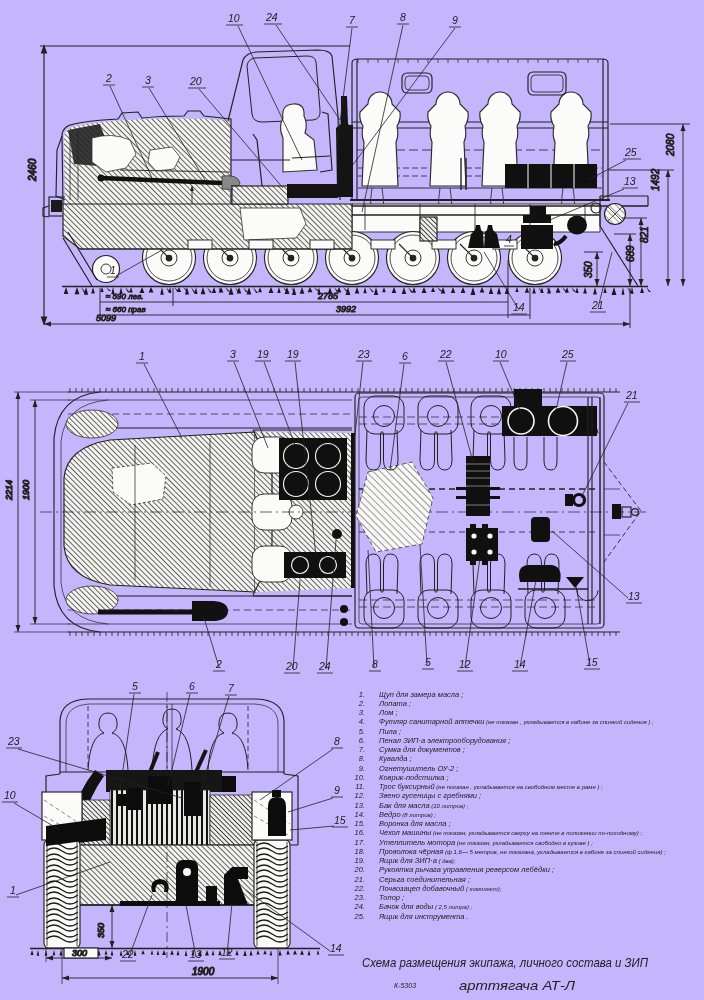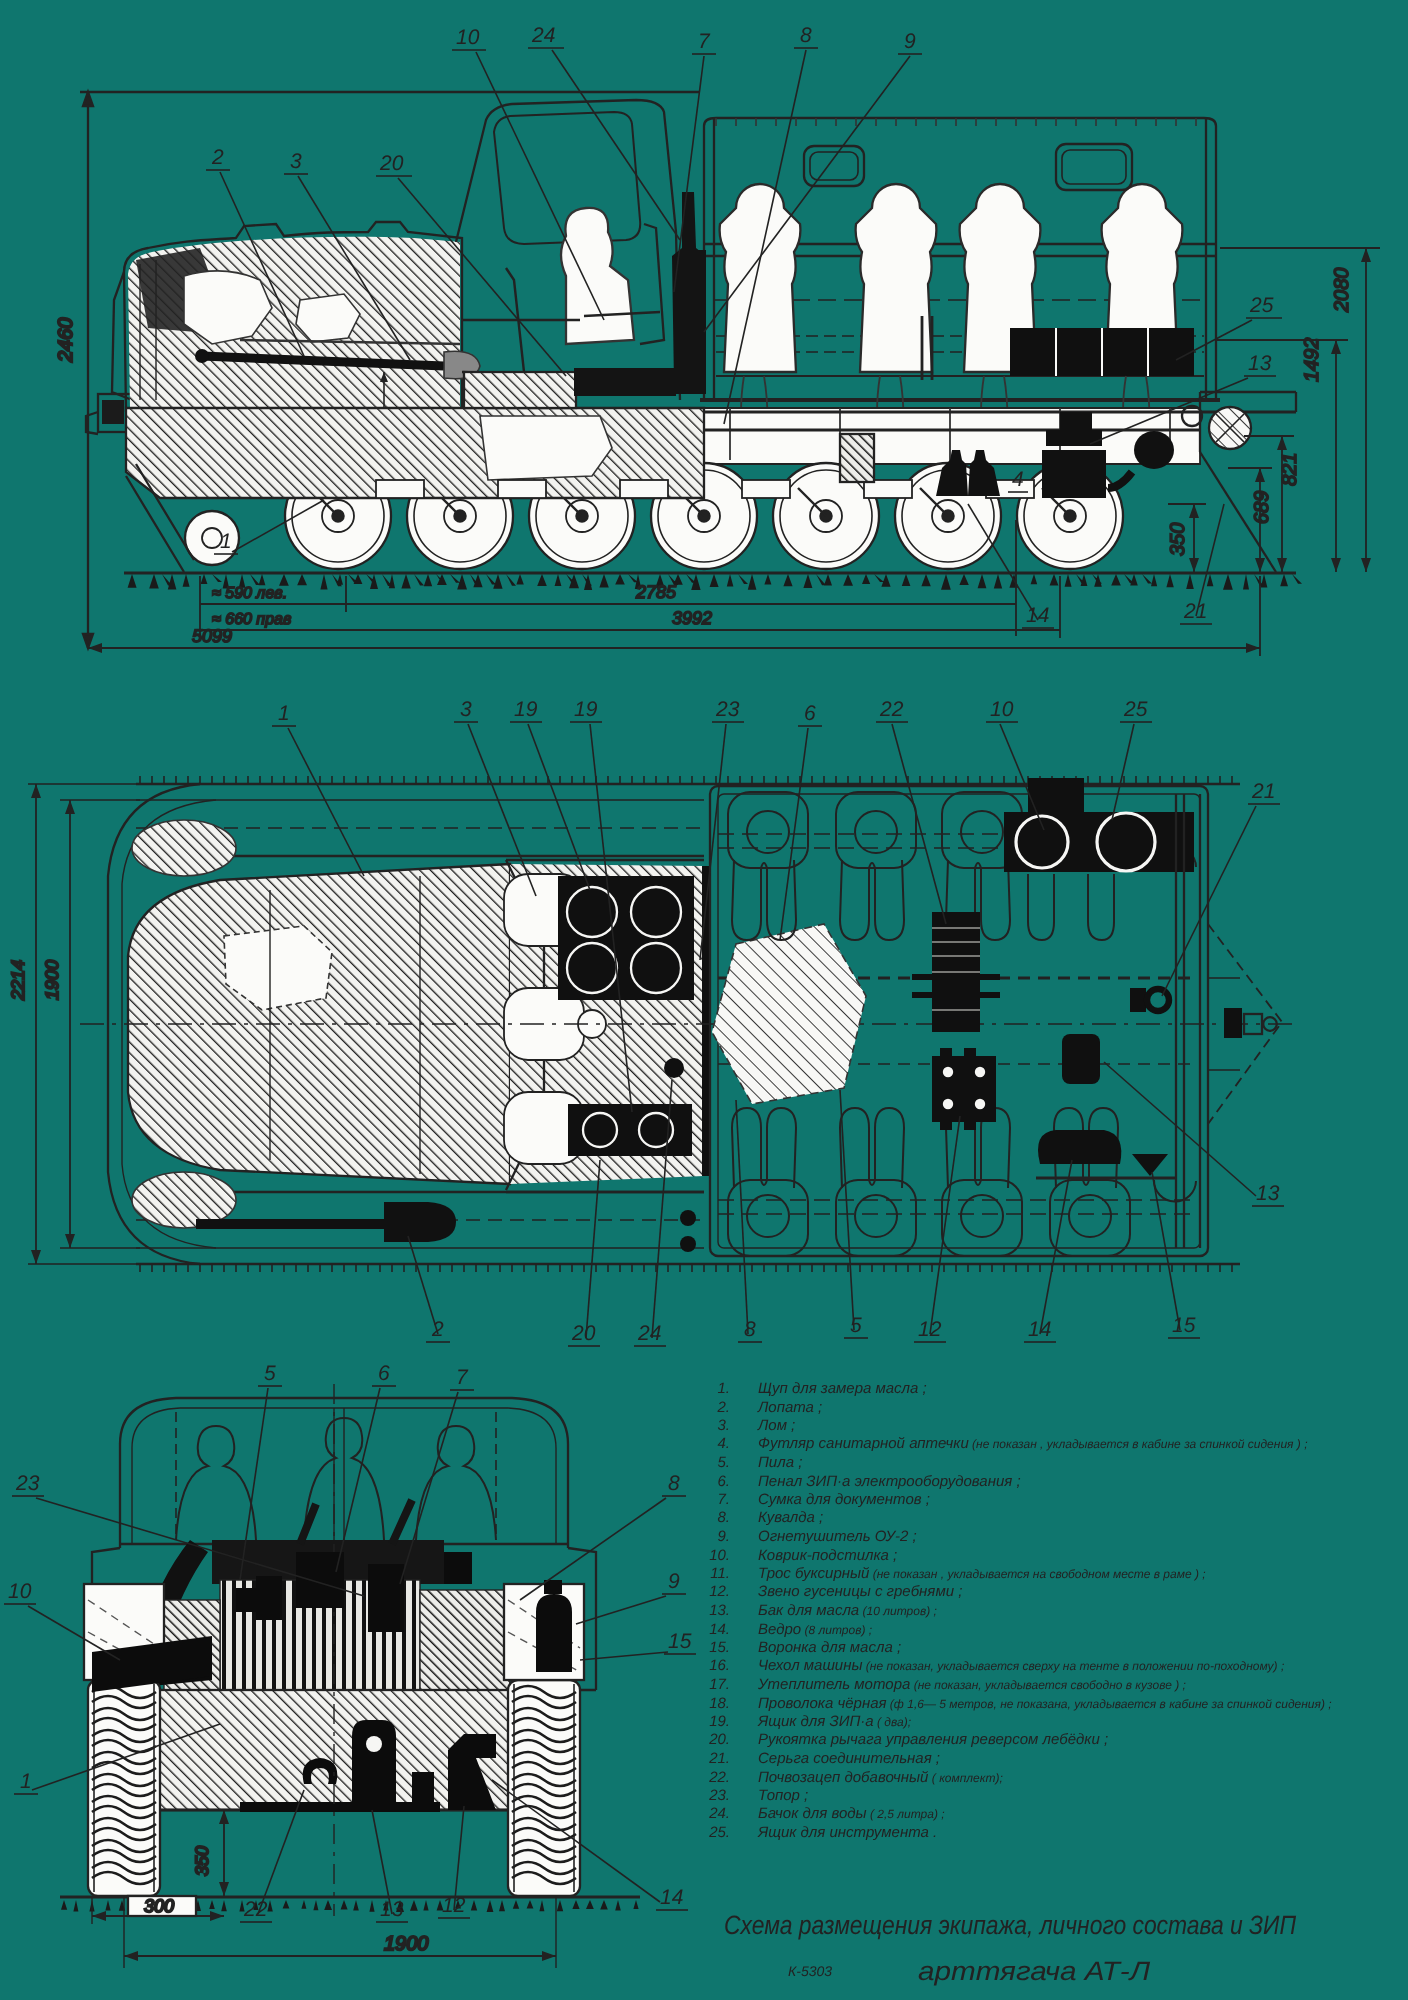--- a/index.html
+++ b/index.html
@@ -1,17 +1,17 @@
 <!DOCTYPE html>
 <html><head>
 <meta charset="utf-8">
 <style>
 html,body{margin:0;padding:0;background:#f9f9f6;}
 *{box-sizing:border-box;}
-#page{position:relative;width:704px;height:1000px;background:#0f766e;font-family:"Liberation Sans",sans-serif;color:#1d1d1d;overflow:hidden;}
+#page{position:relative;width:704px;height:1000px;background:#c4b5fd;font-family:"Liberation Sans",sans-serif;color:#1d1d1d;overflow:hidden;}
 svg{position:absolute;top:0;left:0;}
 .lbl{font-family:"Liberation Sans",sans-serif;font-style:italic;fill:#222;}
 </style>
 </head>
 <body>
 
 <div id="page">
 <svg width="704" height="1000" viewBox="0 0 704 1000">
 <defs>
 <pattern id="hat" width="3.8" height="3.8" patternTransform="rotate(-45)" patternUnits="userSpaceOnUse">

